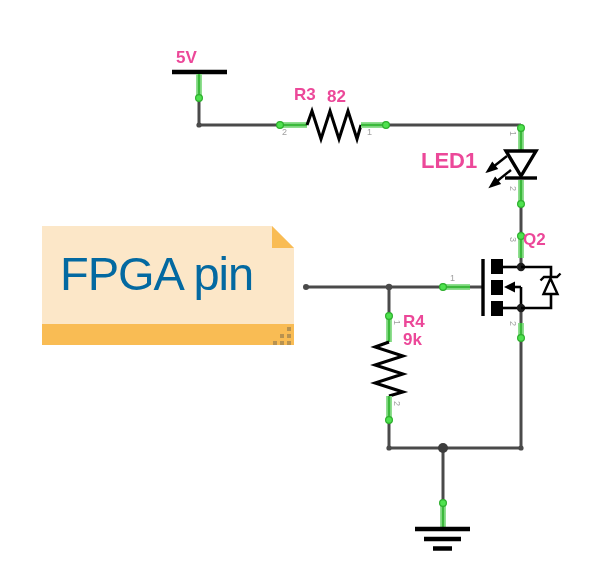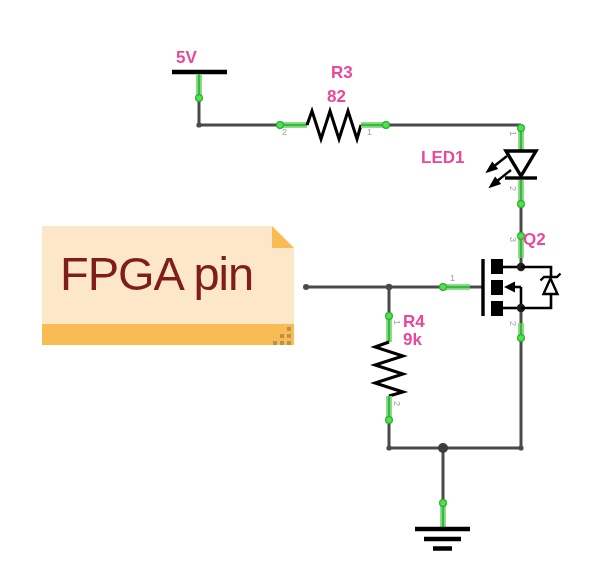--- a/index.html
+++ b/index.html
@@ -6,21 +6,21 @@
   .canvas{
     position:relative;width:607px;height:569px;background:#ffffff;overflow:hidden;
     font-family:"Liberation Sans", sans-serif;
   }
   .canvas svg{position:absolute;left:0;top:0;}
   .lbl{position:absolute;color:#ec4899;font-size:17px;line-height:1.05;white-space:pre;font-weight:bold;}
   .lbl-sm{position:absolute;color:#a0a0a0;font-size:9px;line-height:1;white-space:pre;}
   .vert{writing-mode:vertical-rl;}
   .note-text{
     position:absolute;left:60px;top:250px;width:230px;
-    font-size:47px;letter-spacing:-1px;color:#7f1d1d;line-height:1.0;white-space:pre;
+    font-size:47px;letter-spacing:-1px;color:#0369a1;line-height:1.0;white-space:pre;
   }
 </style>
 </head>
 <body>
 
 <div class="canvas">
 
   <svg width="607" height="569" viewBox="0 0 607 569" xmlns="http://www.w3.org/2000/svg">
 
     <g stroke="#4a4a4a" stroke-width="3" fill="none">
@@ -162,26 +162,26 @@
         <rect x="287" y="334" width="4" height="4"></rect>
         <rect x="273" y="341" width="4" height="4"></rect>
         <rect x="280" y="341" width="4" height="4"></rect>
         <rect x="287" y="341" width="4" height="4"></rect>
       </g>
     </g>
   </svg>
 
   <div class="lbl" style="left:176px;top:49px;">5V</div>
 
-  <div class="lbl" style="left:294px;top:64px;margin-left:37px;">R3</div>
+  <div class="lbl" style="left:294px;top:86px;">R3</div>
   <div class="lbl" style="left:294px;top:88px;margin-left:33px;">82</div>
   <div class="lbl-sm" style="left:282px;top:128px;">2</div>
   <div class="lbl-sm" style="left:367px;top:128px;">1</div>
 
-  <div class="lbl" style="left:421px;top:149px;font-size:17px;">LED1</div>
+  <div class="lbl" style="left:421px;top:149px;font-size:22px;">LED1</div>
   <div class="lbl-sm vert" style="left:508px;top:131px;">1</div>
   <div class="lbl-sm vert" style="left:508px;top:186px;">2</div>
 
   <div class="lbl" style="left:523px;top:231px;">Q2</div>
   <div class="lbl-sm vert" style="left:508px;top:237px;">3</div>
   <div class="lbl-sm" style="left:450px;top:274px;">1</div>
   <div class="lbl-sm vert" style="left:508px;top:321px;">2</div>
 
   <div class="lbl" style="left:403px;top:313px;">R4</div>
   <div class="lbl" style="left:403px;top:331px;">9k</div>

